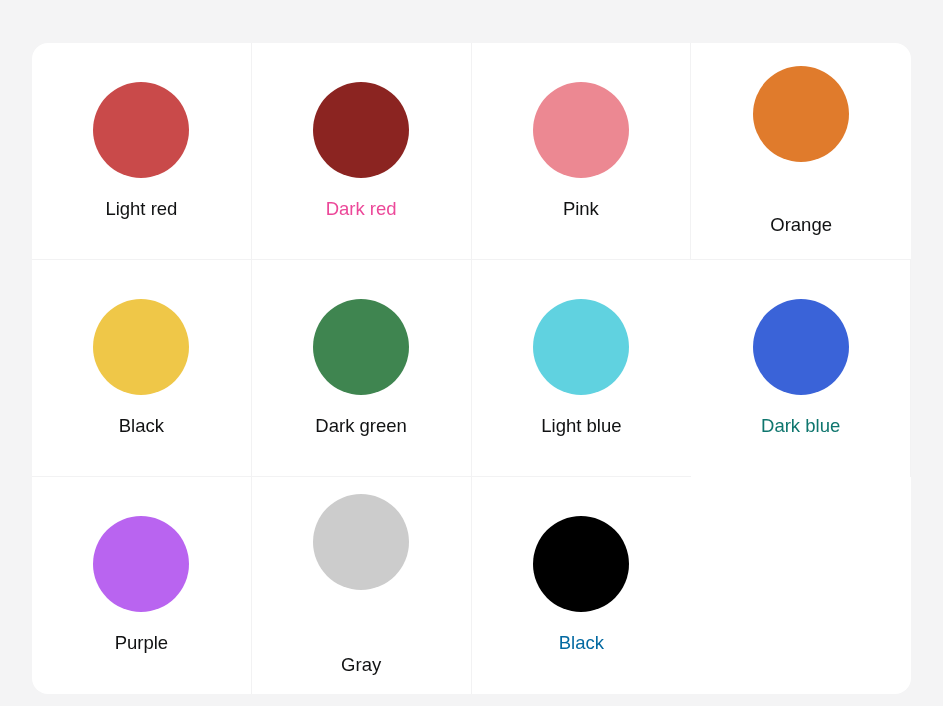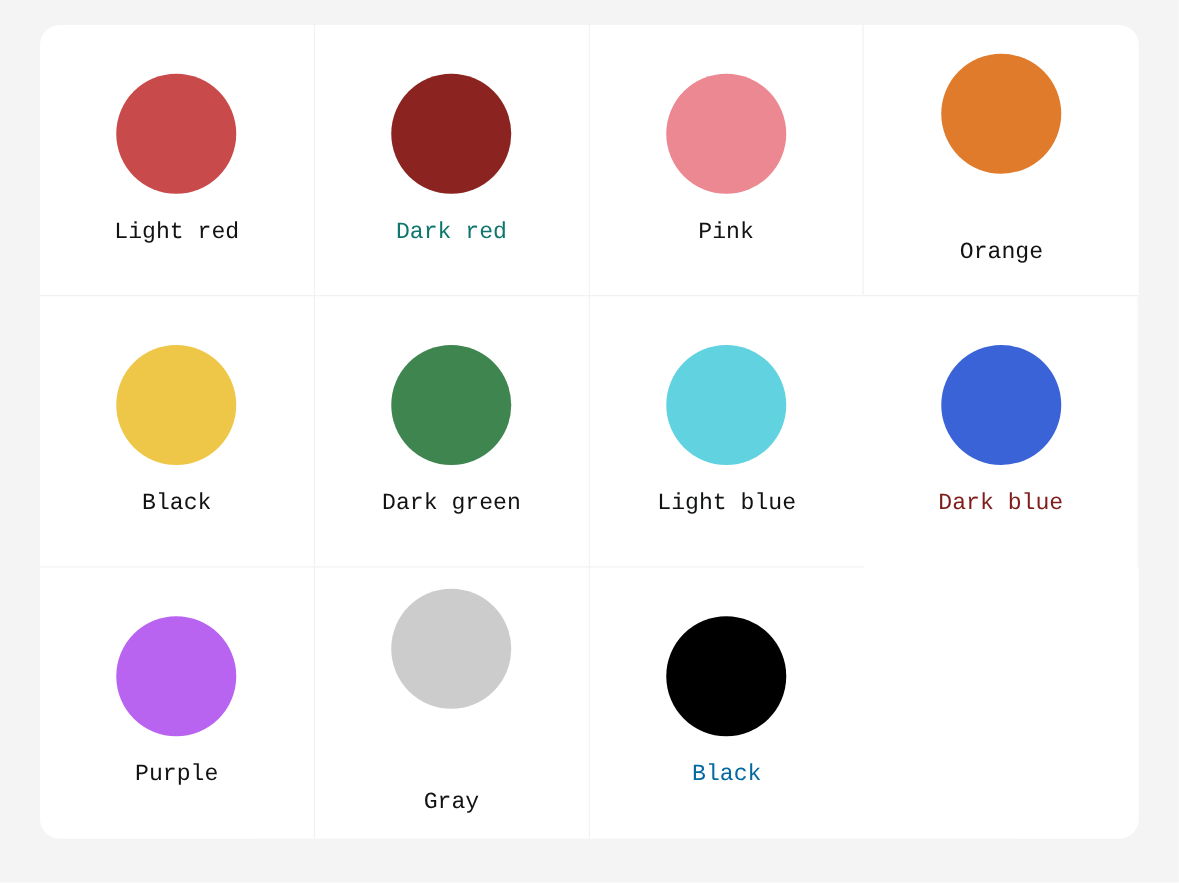--- a/index.html
+++ b/index.html
@@ -10,31 +10,30 @@
   body {
     width: 943px;
     height: 706px;
     background: #f4f4f5;
     font-family: "Liberation Sans", sans-serif;
     overflow: hidden;
   }
   #palette-card {
     position: absolute;
     left: 32px;
-    top: 20px;
+    top: 43px;
     width: 879px;
     height: 651px;
     background: #ffffff;
     border-radius: 16px;
     box-sizing: border-box;
     overflow: hidden;
     display: grid;
     grid-template-columns: repeat(4, 1fr);
     grid-template-rows: repeat(3, 1fr);
-    font-family: Liberation Mono, monospace;
   }
   .swatch-cell {
     position: relative;
     box-sizing: border-box;
     display: flex;
     flex-direction: column;
     align-items: center;
     justify-content: center;
     border-right: 1px solid #f2f2f3;
     border-bottom: 1px solid #f2f2f3;
@@ -63,21 +62,21 @@
 </head>
 <body style="background: rgb(244, 244, 245);">
 
 <div id="palette-card" style="background: rgb(255, 255, 255); border-radius: 16px; grid-template-columns: repeat(4, 1fr); grid-template-rows: repeat(3, 1fr);">
     <div class="swatch-cell" style="border-right-color: rgb(242, 242, 243); border-bottom-color: rgb(242, 242, 243);">
       <div class="swatch-circle" title="#c94a4a" style="width: 96px; height: 96px; background: rgb(201, 74, 74);"></div>
       <div class="swatch-label" style="color: rgb(17, 18, 19);">Light red</div>
     </div>
     <div class="swatch-cell" style="border-right-color: rgb(242, 242, 243); border-bottom-color: rgb(242, 242, 243);">
       <div class="swatch-circle" title="#8b2421" style="width: 96px; height: 96px; background: rgb(139, 36, 33);"></div>
-      <div class="swatch-label" style="color: #0f766e;">Dark red</div>
+      <div class="swatch-label" style="color: #ec4899;">Dark red</div>
     </div>
     <div class="swatch-cell" style="border-right-color: rgb(242, 242, 243); border-bottom-color: rgb(242, 242, 243);">
       <div class="swatch-circle" title="#ec8892" style="width: 96px; height: 96px; background: rgb(236, 136, 146);"></div>
       <div class="swatch-label" style="color: rgb(17, 18, 19);">Pink</div>
     </div>
     <div class="swatch-cell col-last" style="border-right-color: rgb(242, 242, 243); border-bottom-color: rgb(242, 242, 243); gap: 32px;">
       <div class="swatch-circle" title="#e07b2c" style="width: 96px; height: 96px; background: rgb(224, 123, 44);"></div>
       <div class="swatch-label" style="color: rgb(17, 18, 19);">Orange</div>
     </div>
     <div class="swatch-cell" style="border-right-color: rgb(242, 242, 243); border-bottom-color: rgb(242, 242, 243);">
@@ -87,21 +86,21 @@
     <div class="swatch-cell" style="border-right-color: rgb(242, 242, 243); border-bottom-color: rgb(242, 242, 243);">
       <div class="swatch-circle" title="#3f8550" style="width: 96px; height: 96px; background: rgb(63, 133, 80);"></div>
       <div class="swatch-label" style="color: rgb(17, 18, 19);">Dark green</div>
     </div>
     <div class="swatch-cell col-last" style="border-right-color: rgb(242, 242, 243); border-bottom-color: rgb(242, 242, 243);">
       <div class="swatch-circle" title="#60d2e0" style="width: 96px; height: 96px; background: rgb(96, 210, 224);"></div>
       <div class="swatch-label" style="color: rgb(17, 18, 19);">Light blue</div>
     </div>
     <div class="swatch-cell row-last" style="border-right-color: rgb(242, 242, 243); border-bottom-color: rgb(242, 242, 243);">
       <div class="swatch-circle" title="#3a63d8" style="width: 96px; height: 96px; background: rgb(58, 99, 216);"></div>
-      <div class="swatch-label" style="color: #7f1d1d;">Dark blue</div>
+      <div class="swatch-label" style="color: #0f766e;">Dark blue</div>
     </div>
     <div class="swatch-cell row-last" style="border-right-color: rgb(242, 242, 243); border-bottom-color: rgb(242, 242, 243);">
       <div class="swatch-circle" title="#b964f0" style="width: 96px; height: 96px; background: rgb(185, 100, 240);"></div>
       <div class="swatch-label" style="color: rgb(17, 18, 19);">Purple</div>
     </div>
     <div class="swatch-cell row-last" style="border-right-color: rgb(242, 242, 243); border-bottom-color: rgb(242, 242, 243); gap: 44px;">
       <div class="swatch-circle" title="#cccccc" style="width: 96px; height: 96px; background: rgb(204, 204, 204);"></div>
       <div class="swatch-label" style="color: rgb(17, 18, 19);">Gray</div>
     </div>
     <div class="swatch-cell col-last row-last" style="border-right-color: rgb(242, 242, 243); border-bottom-color: rgb(242, 242, 243);">

